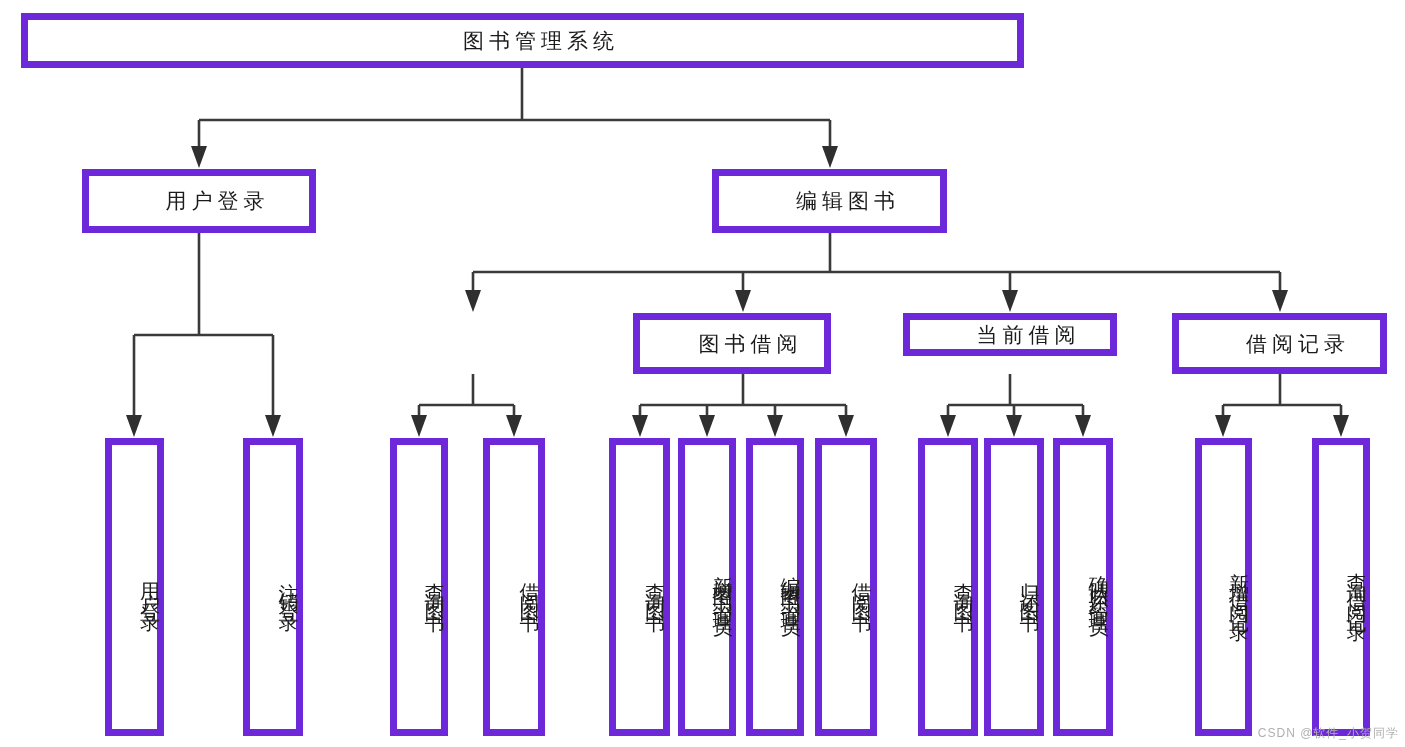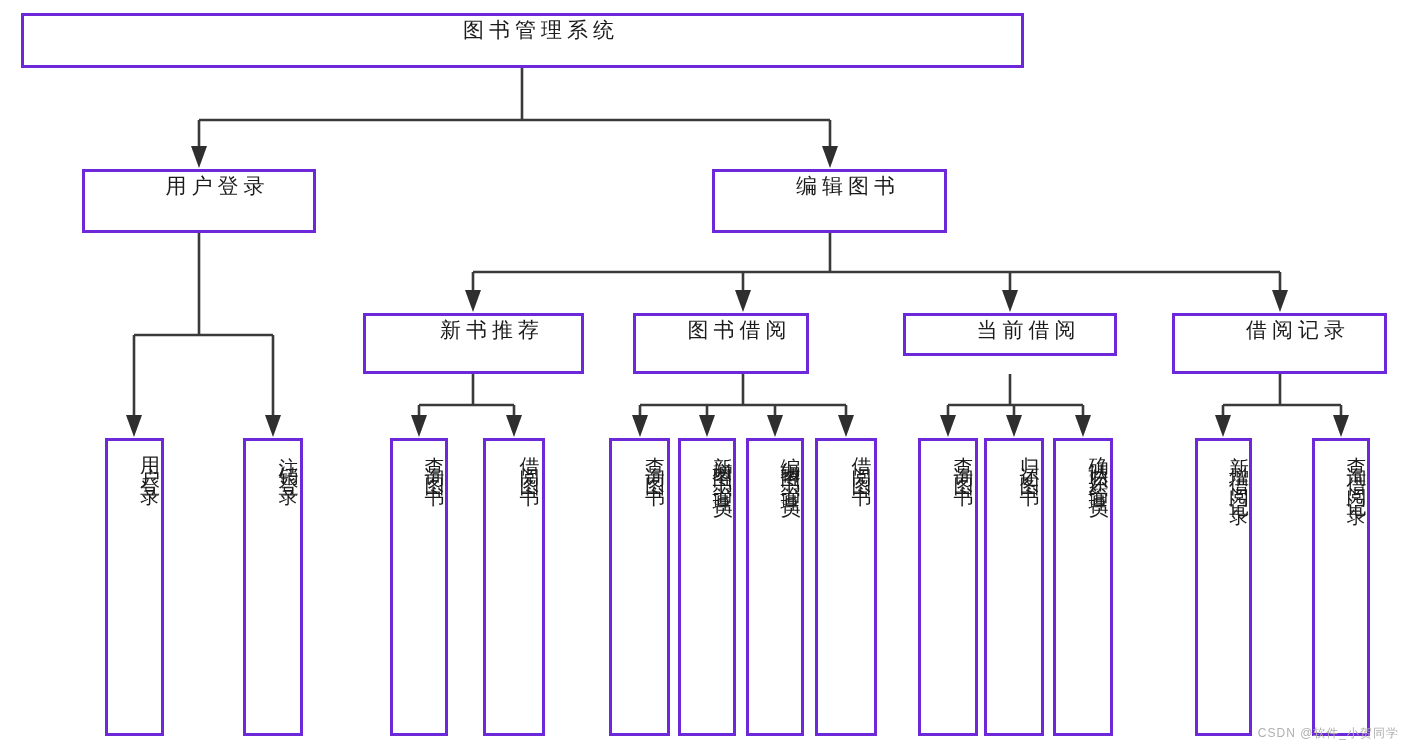--- a/index.html
+++ b/index.html
@@ -8,22 +8,22 @@
     width:1405px;height:747px;
     background:#ffffff;
     font-family:"Liberation Sans", sans-serif;
     overflow:hidden;
   }
   .connectors{position:absolute;left:0;top:0;z-index:1;}
   .node{
     position:absolute;
     box-sizing:border-box;
     background:#ffffff;
-    border:3px solid #6d28d9;
-    display:flex;align-items:flex-start;justify-content:center;
+    border:7px solid #6d28d9;
+    display:flex;align-items:center;justify-content:center;
     color:#1b1b1b;
     z-index:2;
     padding-left:32px;
   }
   .hlabel{
     font-size:21px;
     letter-spacing:5px;
     white-space:nowrap;
     transform:translateX(2.5px); 
   }
@@ -94,24 +94,21 @@
     <span class="hlabel">图书管理系统</span>
   </div>
 
   <div class="node" style="left:82px;top:169px;width:234px;height:64px;">
     <span class="hlabel">用户登录</span>
   </div>
   <div class="node" style="left:712px;top:169px;width:235px;height:64px;">
     <span class="hlabel">编辑图书</span>
   </div>
 
-  <div class="node" style="left:363px;top:313px;width:221px;height:61px;">
-    <span class="hlabel">新书推荐</span>
-  </div>
-  <div class="node" style="left:633px;top:313px;width:176px;height:61px;">
+  <div class="node" style="left:633px;top:313px;width:198px;height:61px;">
     <span class="hlabel">图书借阅</span>
   </div>
   <div class="node" style="left:903px;top:313px;width:214px;height:43px;">
     <span class="hlabel">当前借阅</span>
   </div>
   <div class="node" style="left:1172px;top:313px;width:215px;height:61px;">
     <span class="hlabel">借阅记录</span>
   </div>
 
   <div class="node" style="left:105px;top:438px;width:59px;height:298px;">

